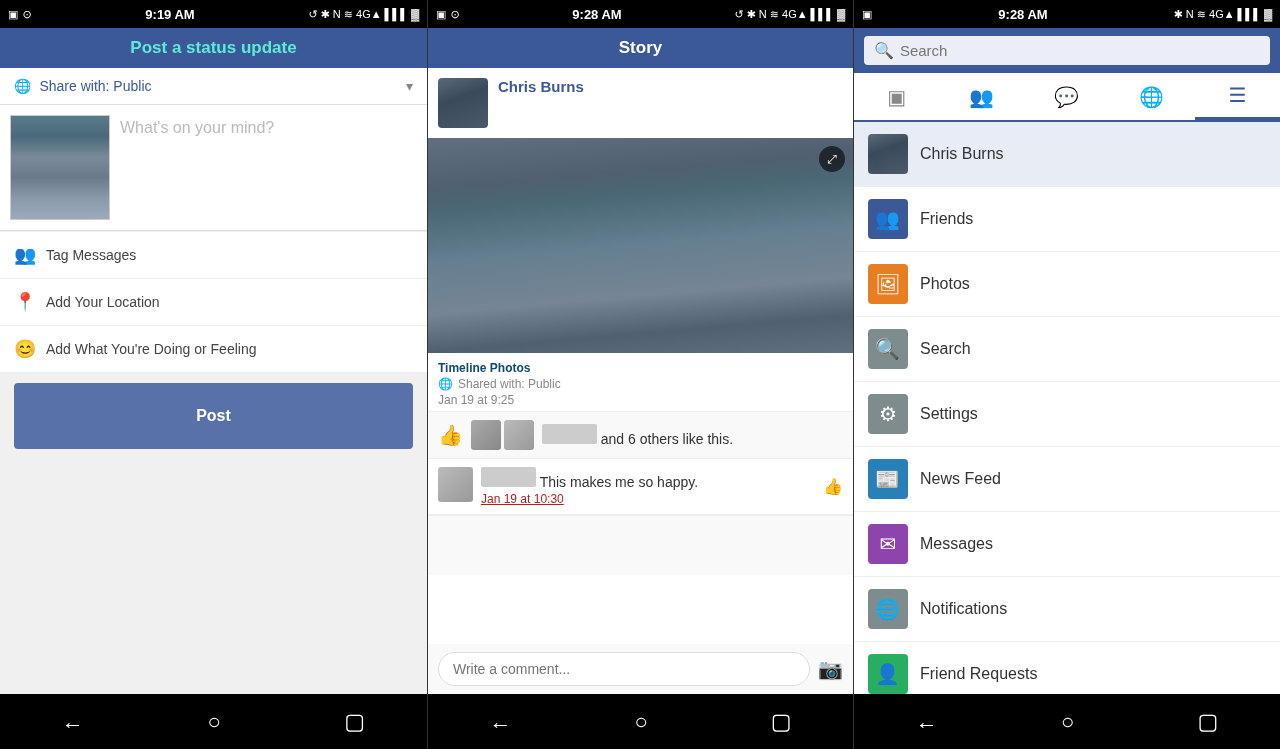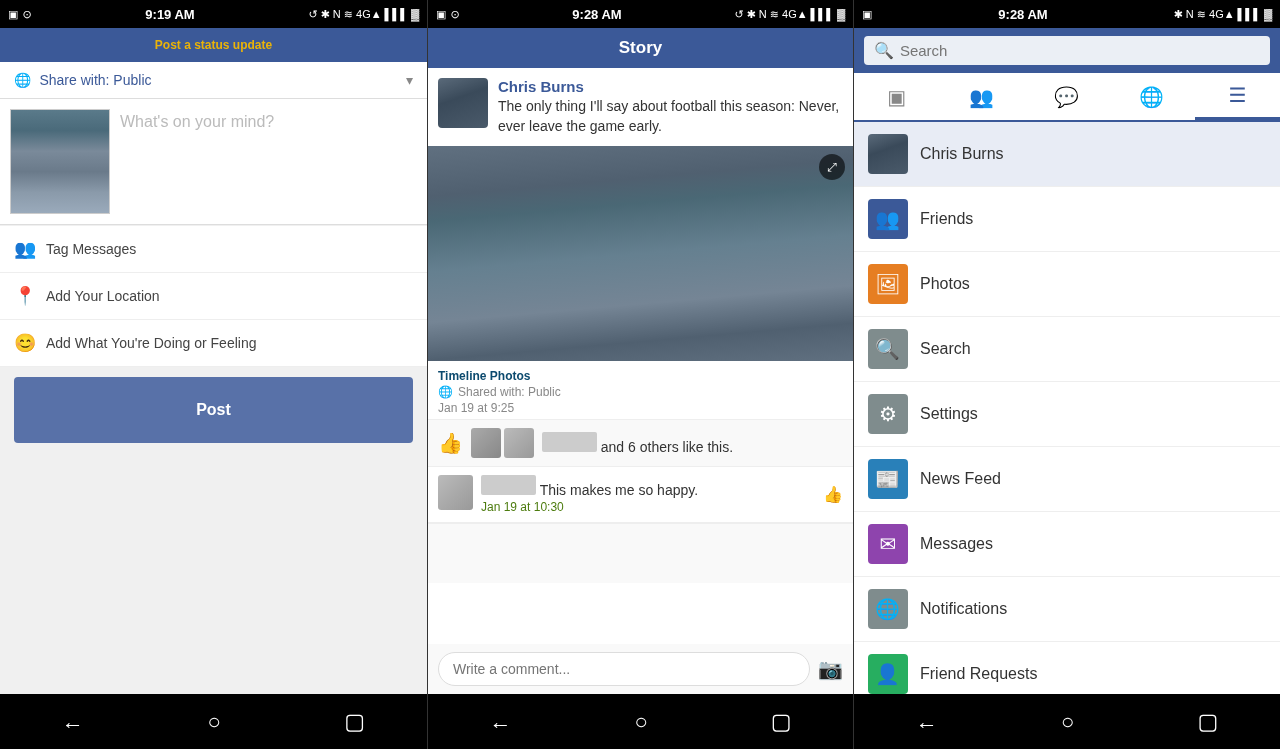--- a/index.html
+++ b/index.html
@@ -78,22 +78,22 @@
     .app-header {
       background: #3b5998;
       padding: 10px 14px;
       display: flex;
       align-items: center;
       justify-content: center;
       flex-shrink: 0;
     }
 
     .app-header-title {
-      color: #eab308;
-      font-size: 12px;
+      color: #5eead4;
+      font-size: 17px;
       font-weight: bold;
     }
 
     
     .share-row {
       background: #fff;
       padding: 10px 14px;
       display: flex;
       align-items: center;
       justify-content: space-between;
@@ -395,22 +395,23 @@
       flex: 1;
     }
 
     .comment-text {
       font-size: 14px;
       color: #333;
     }
 
     .comment-date {
       font-size: 12px;
-      color: #4d7c0f;
+      color: #b91c1c;
       margin-top: 2px;
+      text-decoration: underline;
     }
 
     .comment-like {
       color: #888;
       font-size: 16px;
       align-self: center;
     }
 
     .write-comment-row {
       display: flex;
@@ -657,21 +658,20 @@
   </div>
 
   <div class="middle-content">
 
     <div class="story-user-row">
       <div class="story-avatar">
         <div class="avatar-img"></div>
       </div>
       <div class="story-user-info">
         <div class="story-username">Chris Burns</div>
-        <div class="story-caption">The only thing I'll say about football this season: Never, ever leave the game early.</div>
       </div>
     </div>
 
     <div class="story-photo">
       <div class="story-photo-figures"></div>
       <div class="story-photo-overlay">⤢</div>
     </div>
 
     <div class="story-meta">
       <div class="story-album">Timeline Photos</div>

